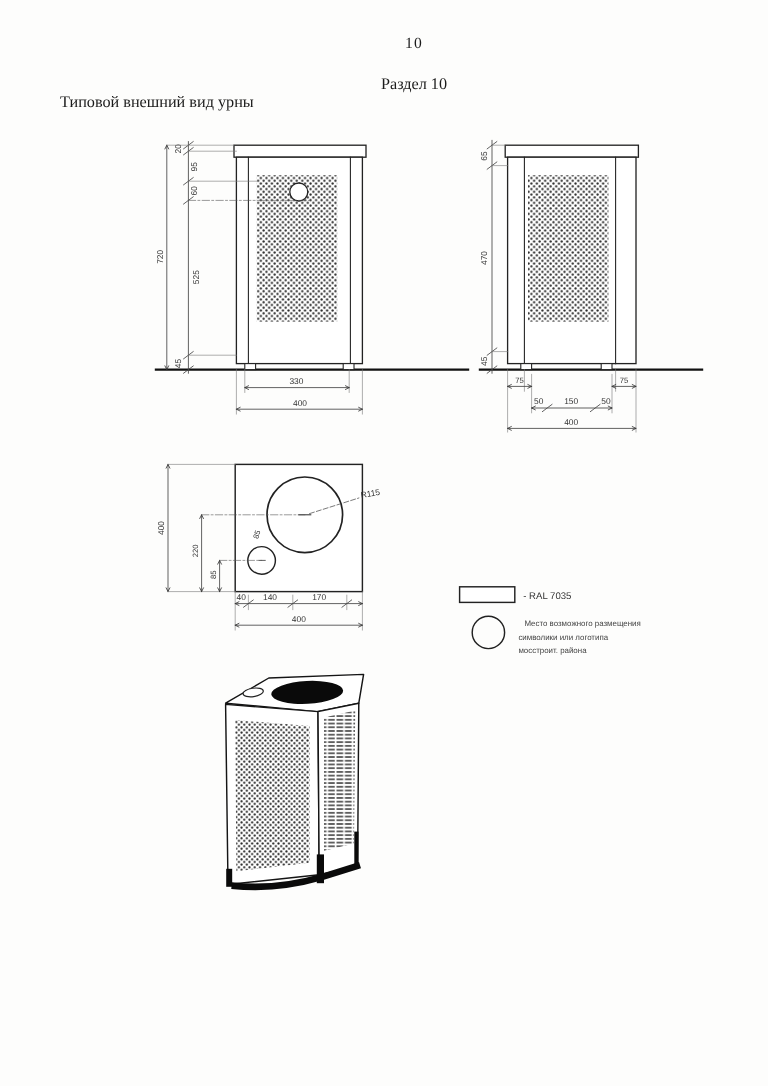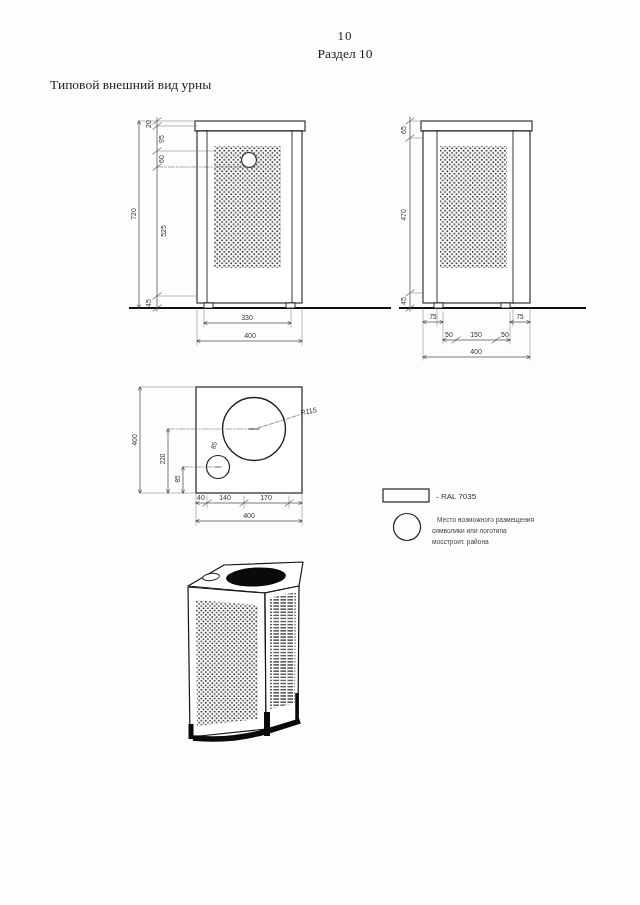--- a/index.html
+++ b/index.html
@@ -1,20 +1,20 @@
 <!DOCTYPE html>
 <html><head>
 <meta charset="utf-8">
 <style>
   html,body{margin:0;padding:0;background:#888;}
   .page{position:relative;width:640px;height:905px;background:#fdfdfc;margin:0 auto;
         font-family:"Liberation Serif", serif;color:#1b1b1b;overflow:hidden;}
   .page-number{position:absolute;top:28px;left:50px;right:0;text-align:center;
                font-size:13px;letter-spacing:1px;}
-  .section-heading{position:absolute;top:46px;left:50px;right:0;text-align:center;font-size:13.5px;}
+  .section-heading{position:absolute;top:62px;left:50px;right:0;text-align:center;font-size:13.5px;}
   .page-subtitle{position:absolute;top:77px;left:50px;right:0;text-align:left;font-size:13.5px;}
   svg{position:absolute;top:0;left:0;}
   svg text{font-family:"Liberation Sans", sans-serif;fill:#333;}
   .dim{font-size:7px;}
   .dimsm{font-size:6.4px;}
   .lgd{font-size:8px;}
   .note{font-size:6.6px;fill:#444;}
 </style>
 </head>
 <body>

